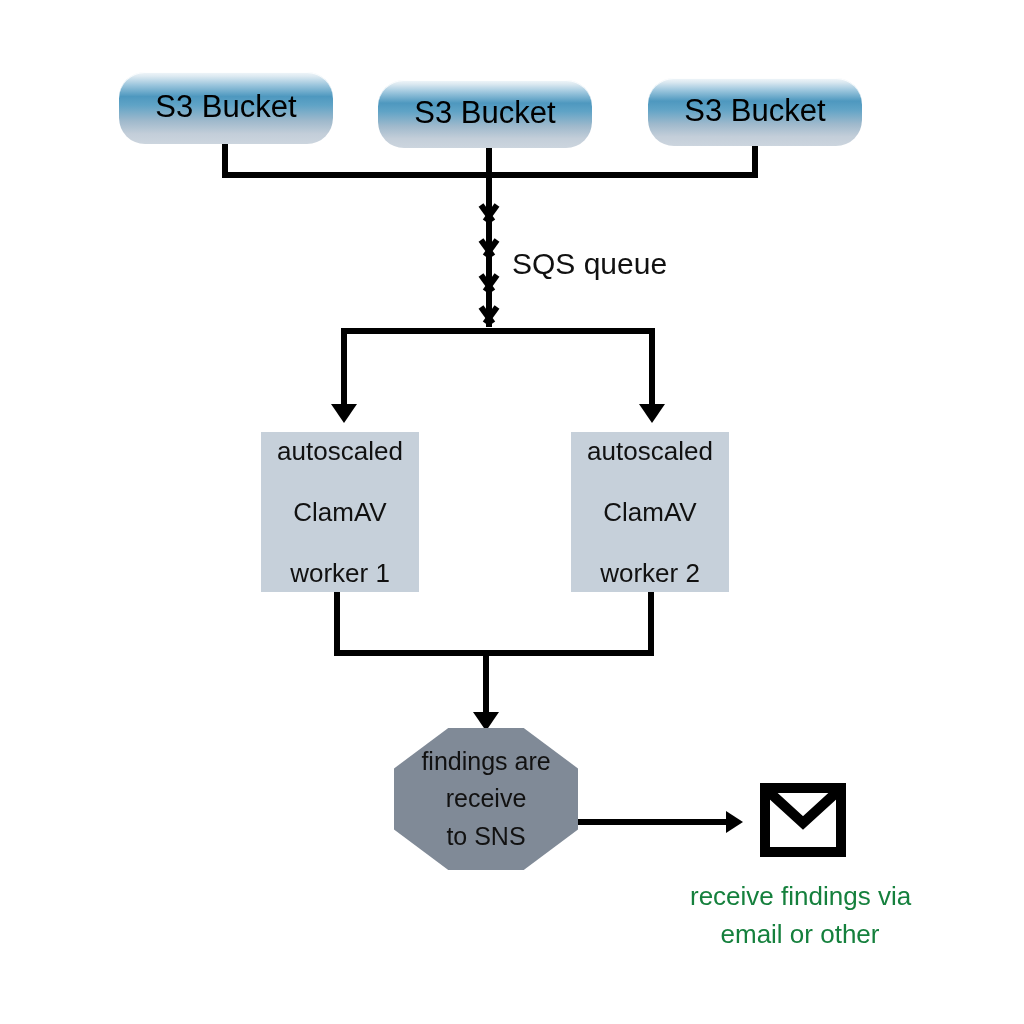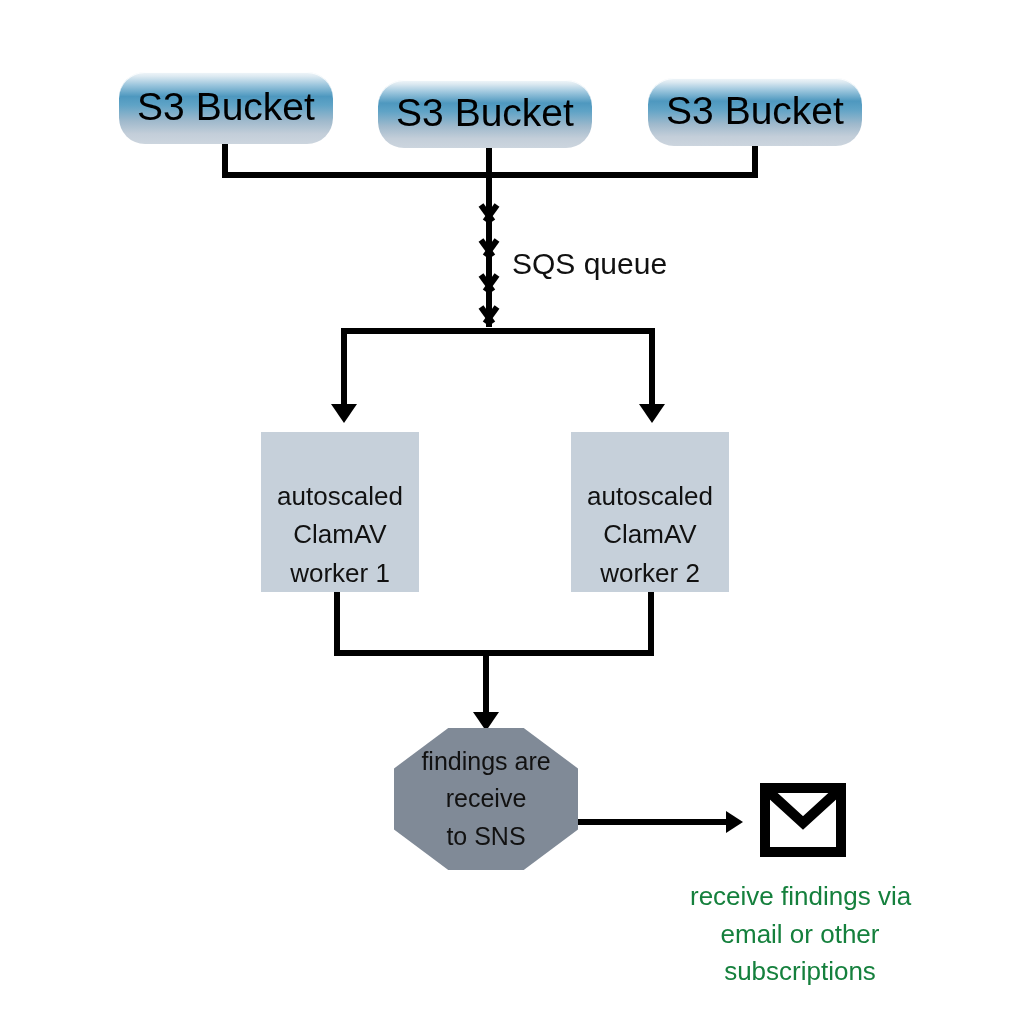--- a/index.html
+++ b/index.html
@@ -37,37 +37,37 @@
         #5fa3c6 46%,
         #9fb9cc 68%,
         #c3ced9 86%,
         #ccd5de 100%);
     box-shadow: inset 0 1px 0 rgba(255,255,255,0.85);
     display: flex;
     align-items: center;
     justify-content: center;
   }
   .s3-bucket-label {
-    font-size: 39px;
+    font-size: 31px;
     line-height: 1;
     color: #000000;
     white-space: nowrap;
     position: relative;
     top: -2px;
   }
 
   
   .worker-box {
     position: absolute;
     box-sizing: border-box;
     background: #c6d0da;
     display: flex;
     flex-direction: column;
     align-items: center;
-    justify-content: flex-end;
+    justify-content: space-between;
   }
   .worker-line {
     font-size: 26px;
     line-height: 1.48;
     color: #111111;
     white-space: nowrap;
   }
 
   
   .octagon {
@@ -230,16 +230,15 @@
   <div class="envelope-icon" style="left:760px; top:783px;">
     <svg width="86" height="74" viewBox="0 0 86 74" aria-hidden="true">
       <rect x="5" y="5" width="76" height="64" fill="#ffffff" stroke="#000000" stroke-width="10"></rect>
       <polyline points="8,8 43,40 78,8" fill="none" stroke="#000000" stroke-width="10" stroke-linejoin="miter" stroke-linecap="butt"></polyline>
     </svg>
   </div>
 
   <div class="caption" style="left:690px; top:878px; width:220px;">
     <div>receive findings via</div>
     <div>email or other</div>
-    <div>subscriptions</div>
   </div>
 
 </div>
 
 </body></html>

